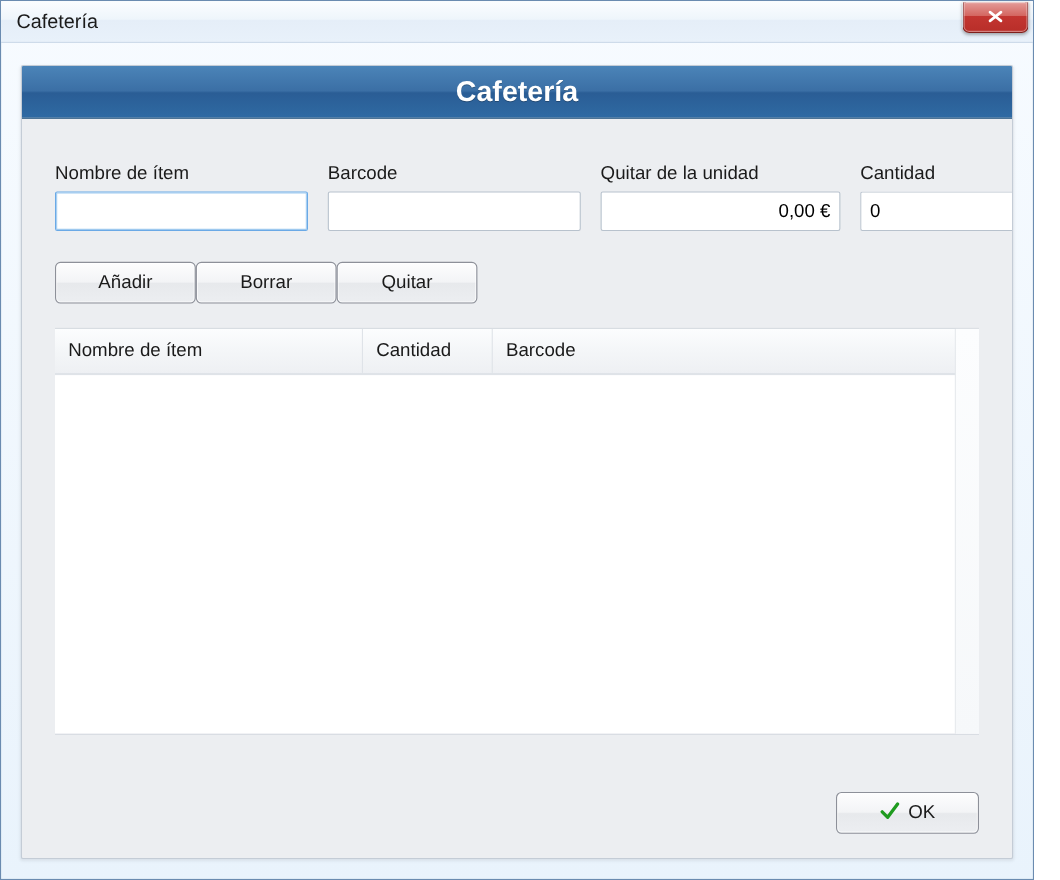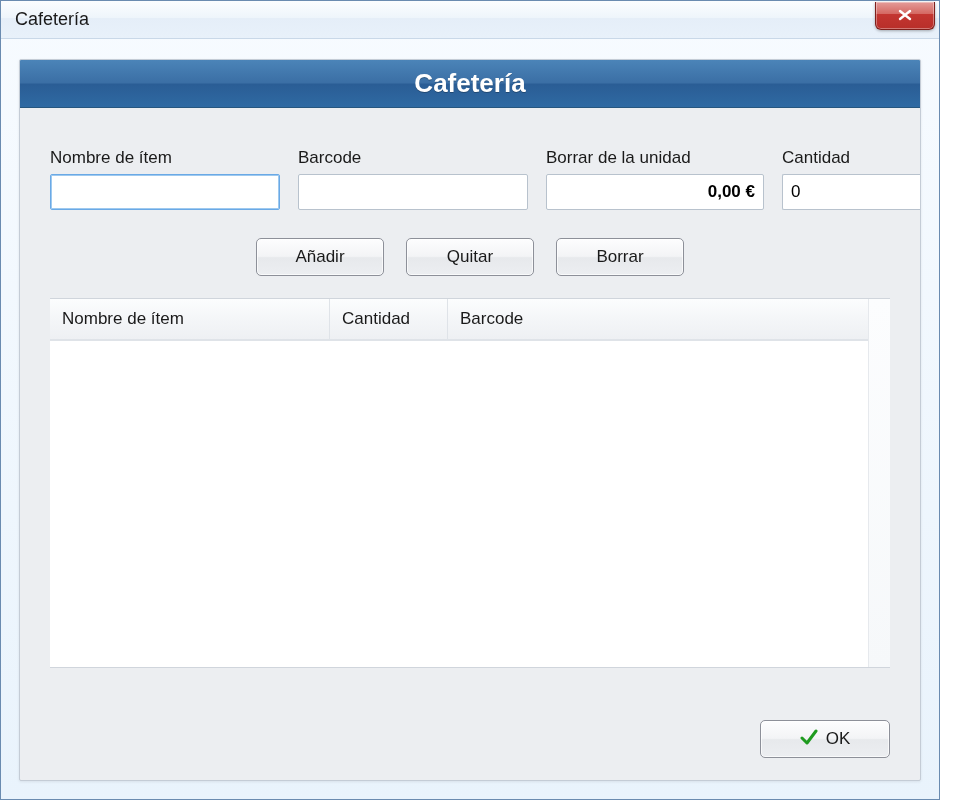--- a/index.html
+++ b/index.html
@@ -90,34 +90,32 @@
     border-radius: 2px;
     font-size: 17px;
     padding: 0 8px;
   }
   .text-input.focused {
     border: 1px solid #6aa9e6;
     box-shadow: 0 0 0 1px #9ec9ef inset;
   }
   .price-input {
     text-align: right;
-    font-weight: bold;
   }
   .spinner-wrap {
     position: relative;
     height: 36px;
     display:flex;
     align-items: stretch;
   }
   .spinner-wrap .text-input { flex:1; border-right:none; border-radius: 2px 0 0 2px; }
 
   .action-row {
     display:flex;
-    justify-content:center;
-    gap: 22px;
+    justify-content:flex-start;
     padding: 28px 30px 0 30px;
   }
   .btn {
     height: 38px;
     min-width: 128px;
     padding: 0 20px;
     border: 1px solid #8d9099;
     border-radius: 5px;
     background: linear-gradient(to bottom, #fdfdfe 0%, #f3f4f6 48%, #e7e9ec 52%, #eceef1 100%);
     font-size: 17px;
@@ -194,44 +192,44 @@
           <div class="field-label">Nombre de ítem</div>
           <input class="text-input focused" type="text" value="" style="">
         </div>
 
         <div class="field" style="width:230px">
           <div class="field-label">Barcode</div>
           <input class="text-input" type="text" value="" style="">
         </div>
 
         <div class="field" style="width:218px">
-          <div class="field-label">Borrar de la unidad</div>
+          <div class="field-label">Quitar de la unidad</div>
           <input class="text-input price-input" type="text" value="0,00 €" style="">
         </div>
 
         <div class="field" style="width:112px">
           <div class="field-label">Cantidad</div>
           <div class="spinner-wrap">
             <input class="text-input" type="text" value="0" style="">
 
           </div>
         </div>
 
       </div>
     </div>
 
     <div class="action-row">
       <div class="btn">
           <span>Añadir</span>
         </div>
       <div class="btn">
+          <span>Borrar</span>
+        </div>
+      <div class="btn">
           <span>Quitar</span>
-        </div>
-      <div class="btn">
-          <span>Borrar</span>
         </div>
     </div>
 
     <div class="grid-area">
       <div class="grid-header">
         <div class="col" style="width:280px">Nombre de ítem</div>
         <div class="col" style="width:118px">Cantidad</div>
         <div class="col" style="flex:1">Barcode</div>
       </div>
       <div class="grid-body"></div>

